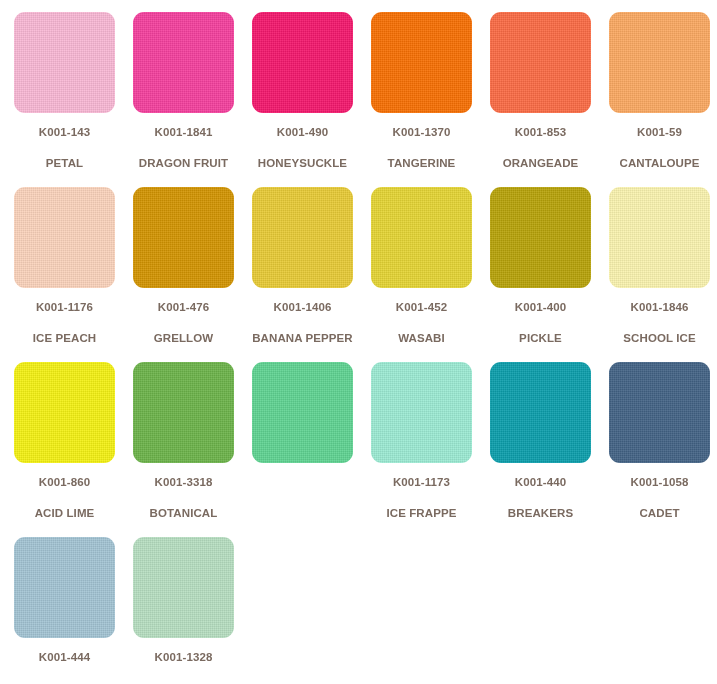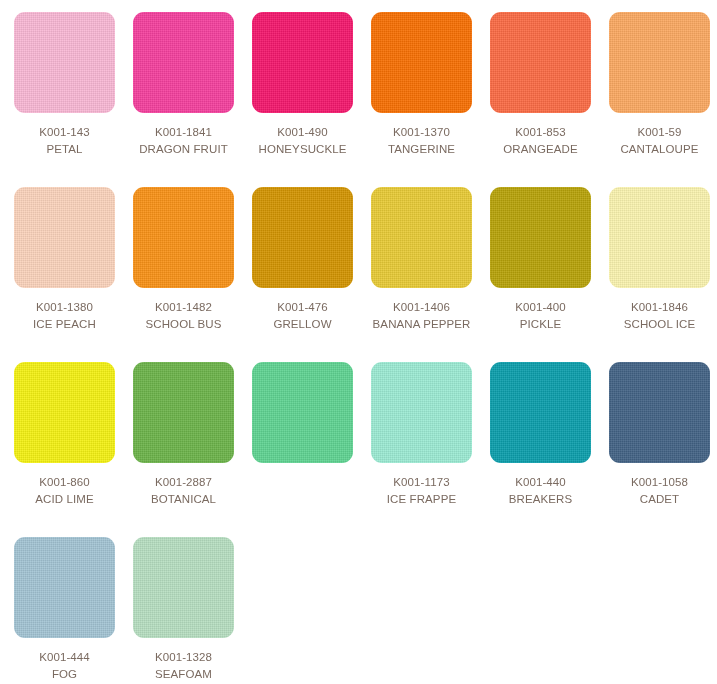--- a/index.html
+++ b/index.html
@@ -19,20 +19,21 @@
     grid-template-columns: repeat(6, 119px);
     grid-auto-rows: 175px;
     padding: 12px 0 0 5px;
     box-sizing: border-box;
   }
   .swatch-cell {
     display: flex;
     flex-direction: column;
     align-items: center;
     width: 119px;
+    font-weight: bold;
   }
   .swatch-chip {
     width: 101px;
     height: 101px;
     border-radius: 11px;
     position: relative;
     overflow: hidden;
   }
   
   .swatch-chip::after {
@@ -61,21 +62,21 @@
     font-size: 11.5px;
     letter-spacing: 0.1px;
   }
   .swatch-code {
     display: block;
     white-space: nowrap;
   }
   .swatch-name {
     display: block;
     max-width: 108px;
-    margin: 0 auto;
+    margin: 14px auto;
   }
 </style>
 </head>
 <body>
 
 <div class="swatch-grid">
     <div class="swatch-cell">
       <div class="swatch-chip" style="background-color: rgb(249, 184, 213);"></div>
       <div class="swatch-labels">
         <span class="swatch-code">K001-143</span>
@@ -113,46 +114,46 @@
     <div class="swatch-cell">
       <div class="swatch-chip" style="background-color: rgb(251, 169, 97);"></div>
       <div class="swatch-labels">
         <span class="swatch-code">K001-59</span>
         <span class="swatch-name">CANTALOUPE</span>
       </div>
     </div>
     <div class="swatch-cell">
       <div class="swatch-chip" style="background-color: rgb(251, 211, 188);"></div>
       <div class="swatch-labels">
-        <span class="swatch-code">K001-1380</span>
+        <span class="swatch-code">K001-1176</span>
         <span class="swatch-name">ICE PEACH</span>
-      </div>
-    </div>
-    <div class="swatch-cell">
-      <div class="swatch-chip" style="background-color: rgb(249, 146, 23);"></div>
-      <div class="swatch-labels">
-        <span class="swatch-code">K001-1482</span>
-        <span class="swatch-name">SCHOOL BUS</span>
       </div>
     </div>
     <div class="swatch-cell">
       <div class="swatch-chip" style="background-color: rgb(211, 149, 2);"></div>
       <div class="swatch-labels">
         <span class="swatch-code">K001-476</span>
         <span class="swatch-name">GRELLOW</span>
       </div>
     </div>
     <div class="swatch-cell">
       <div class="swatch-chip" style="background-color: rgb(232, 203, 54);"></div>
       <div class="swatch-labels">
         <span class="swatch-code">K001-1406</span>
         <span class="swatch-name">BANANA PEPPER</span>
       </div>
     </div>
     <div class="swatch-cell">
+      <div class="swatch-chip" style="background-color: rgb(229, 213, 52);"></div>
+      <div class="swatch-labels">
+        <span class="swatch-code">K001-452</span>
+        <span class="swatch-name">WASABI</span>
+      </div>
+    </div>
+    <div class="swatch-cell">
       <div class="swatch-chip" style="background-color: rgb(184, 163, 9);"></div>
       <div class="swatch-labels">
         <span class="swatch-code">K001-400</span>
         <span class="swatch-name">PICKLE</span>
       </div>
     </div>
     <div class="swatch-cell">
       <div class="swatch-chip" style="background-color: rgb(250, 243, 175);"></div>
       <div class="swatch-labels">
         <span class="swatch-code">K001-1846</span>
@@ -162,21 +163,21 @@
     <div class="swatch-cell">
       <div class="swatch-chip" style="background-color: rgb(244, 241, 19);"></div>
       <div class="swatch-labels">
         <span class="swatch-code">K001-860</span>
         <span class="swatch-name">ACID LIME</span>
       </div>
     </div>
     <div class="swatch-cell">
       <div class="swatch-chip" style="background-color: rgb(108, 180, 74);"></div>
       <div class="swatch-labels">
-        <span class="swatch-code">K001-2887</span>
+        <span class="swatch-code">K001-3318</span>
         <span class="swatch-name">BOTANICAL</span>
       </div>
     </div>
     <div class="swatch-cell">
       <div class="swatch-chip" style="background-color: rgb(95, 212, 146);"></div>
     </div>
     <div class="swatch-cell">
       <div class="swatch-chip" style="background-color: rgb(156, 235, 211);"></div>
       <div class="swatch-labels">
         <span class="swatch-code">K001-1173</span>

